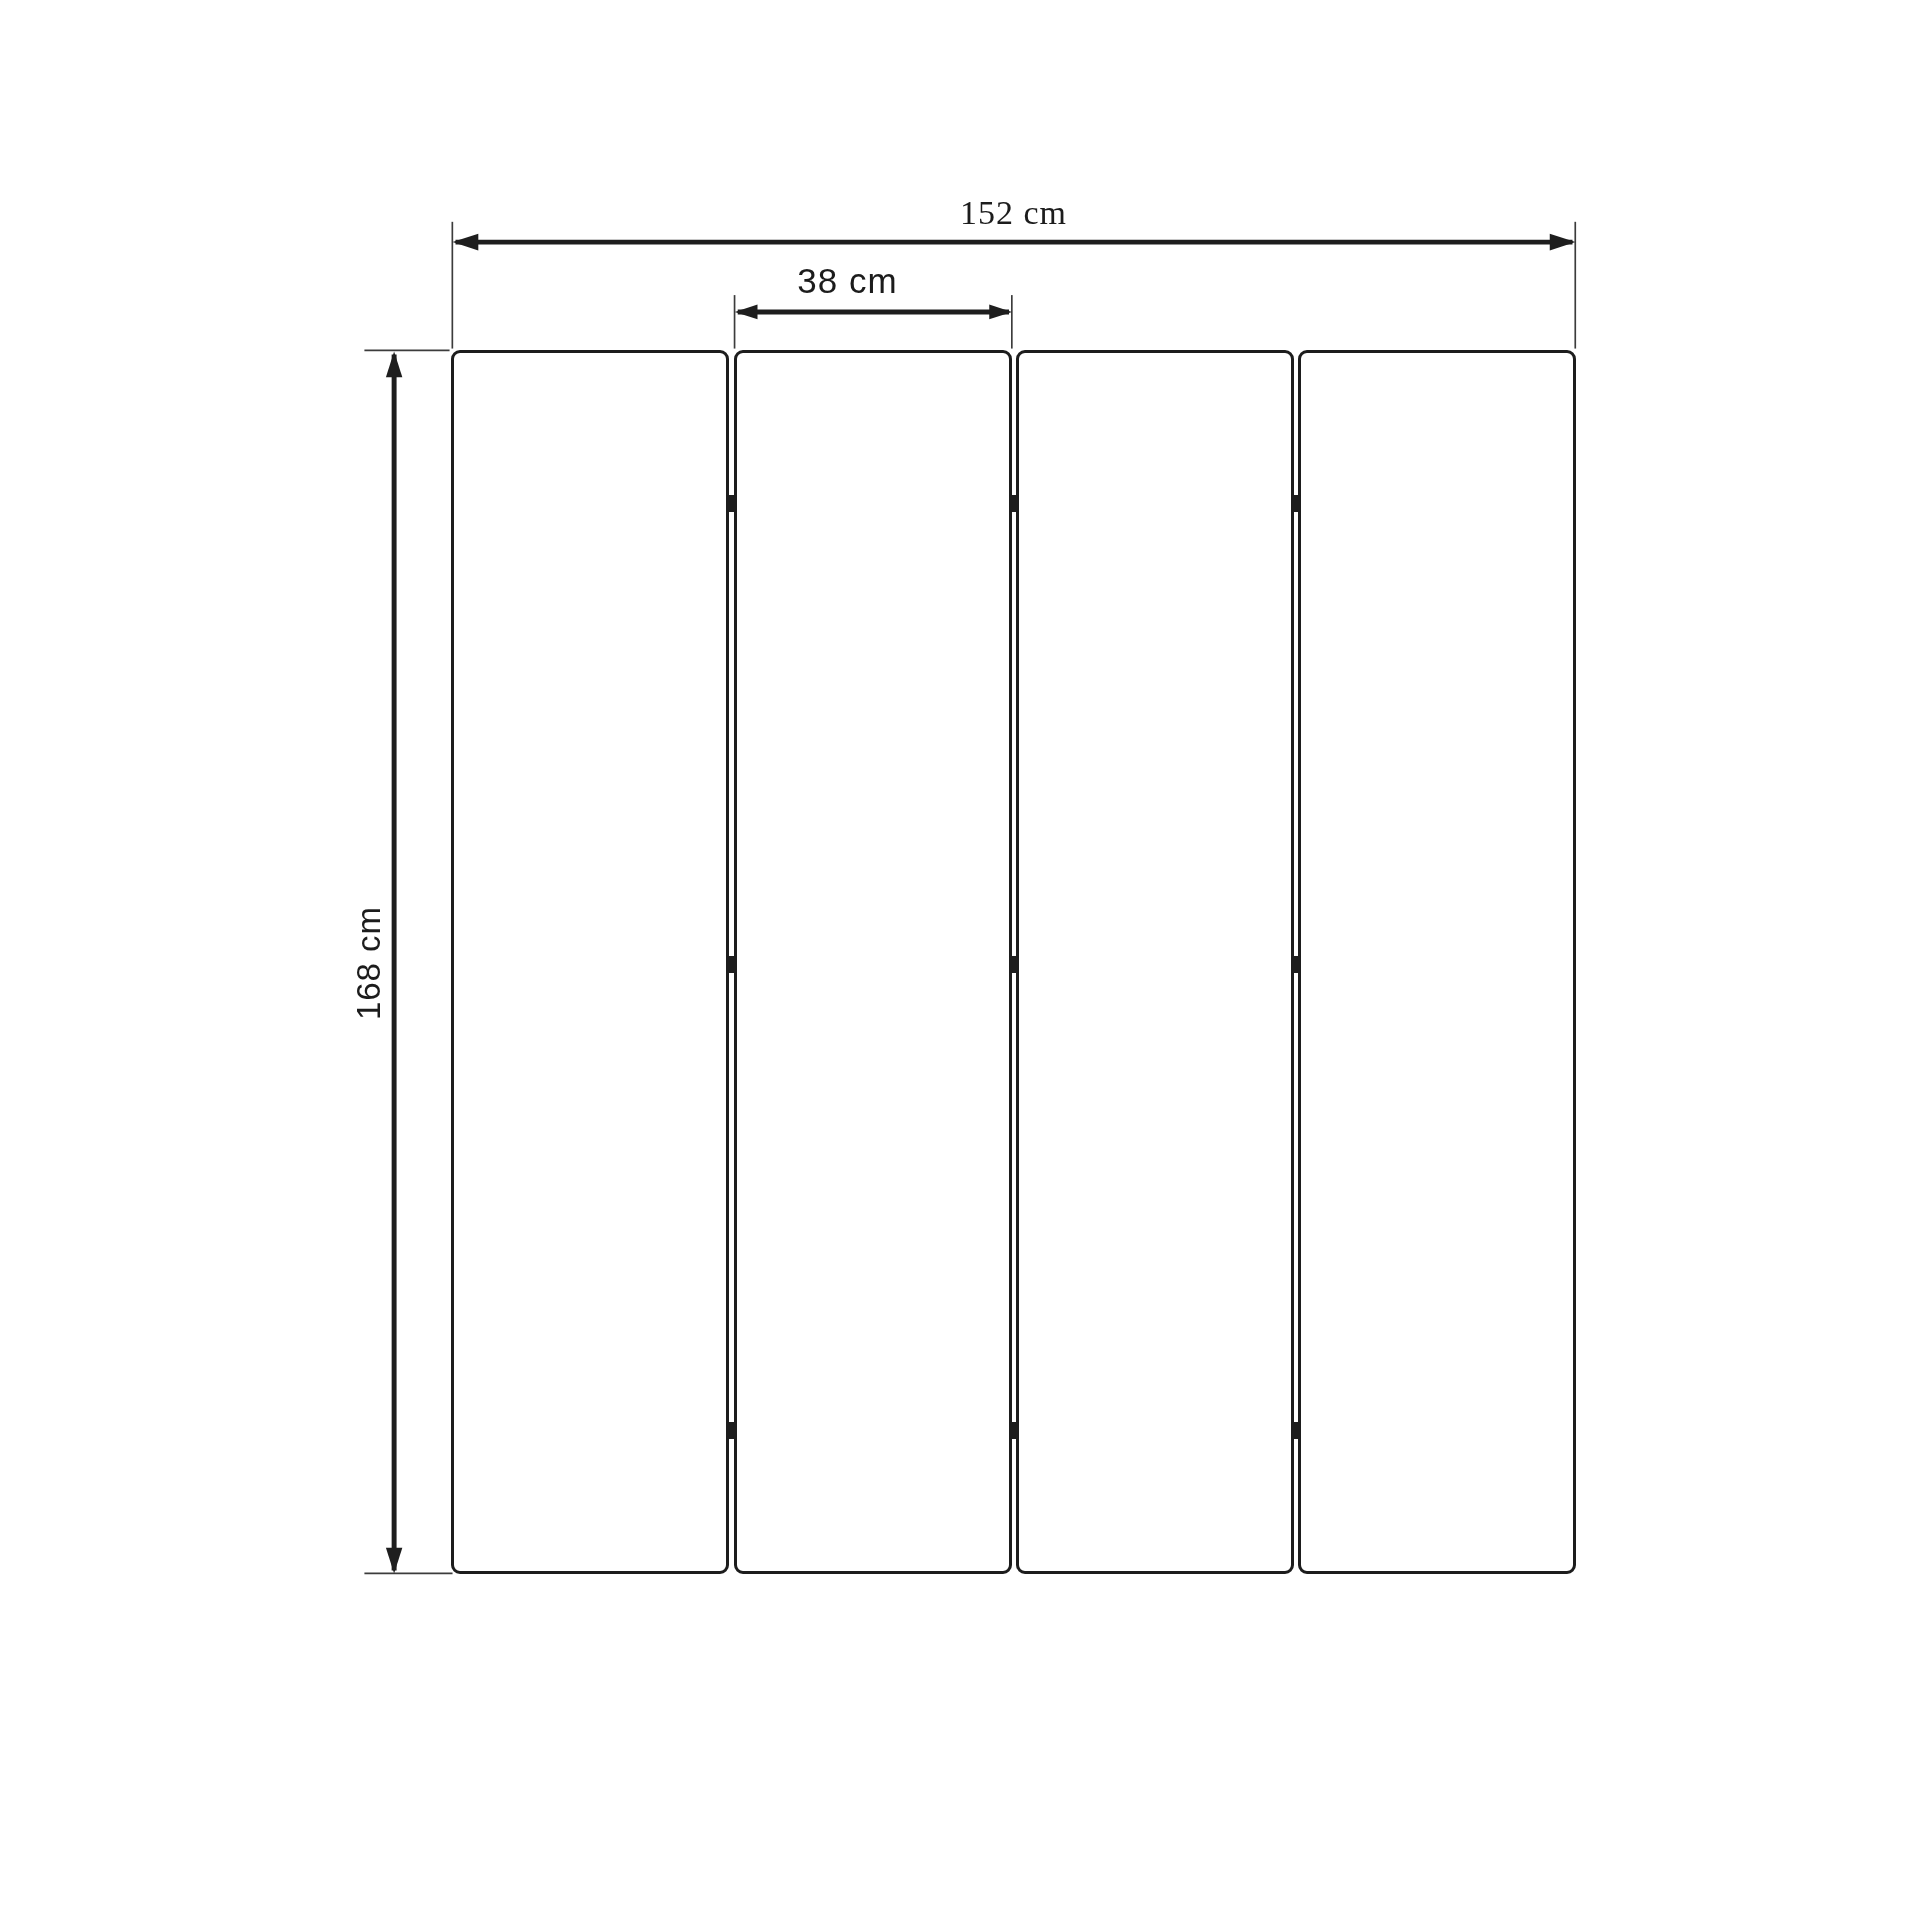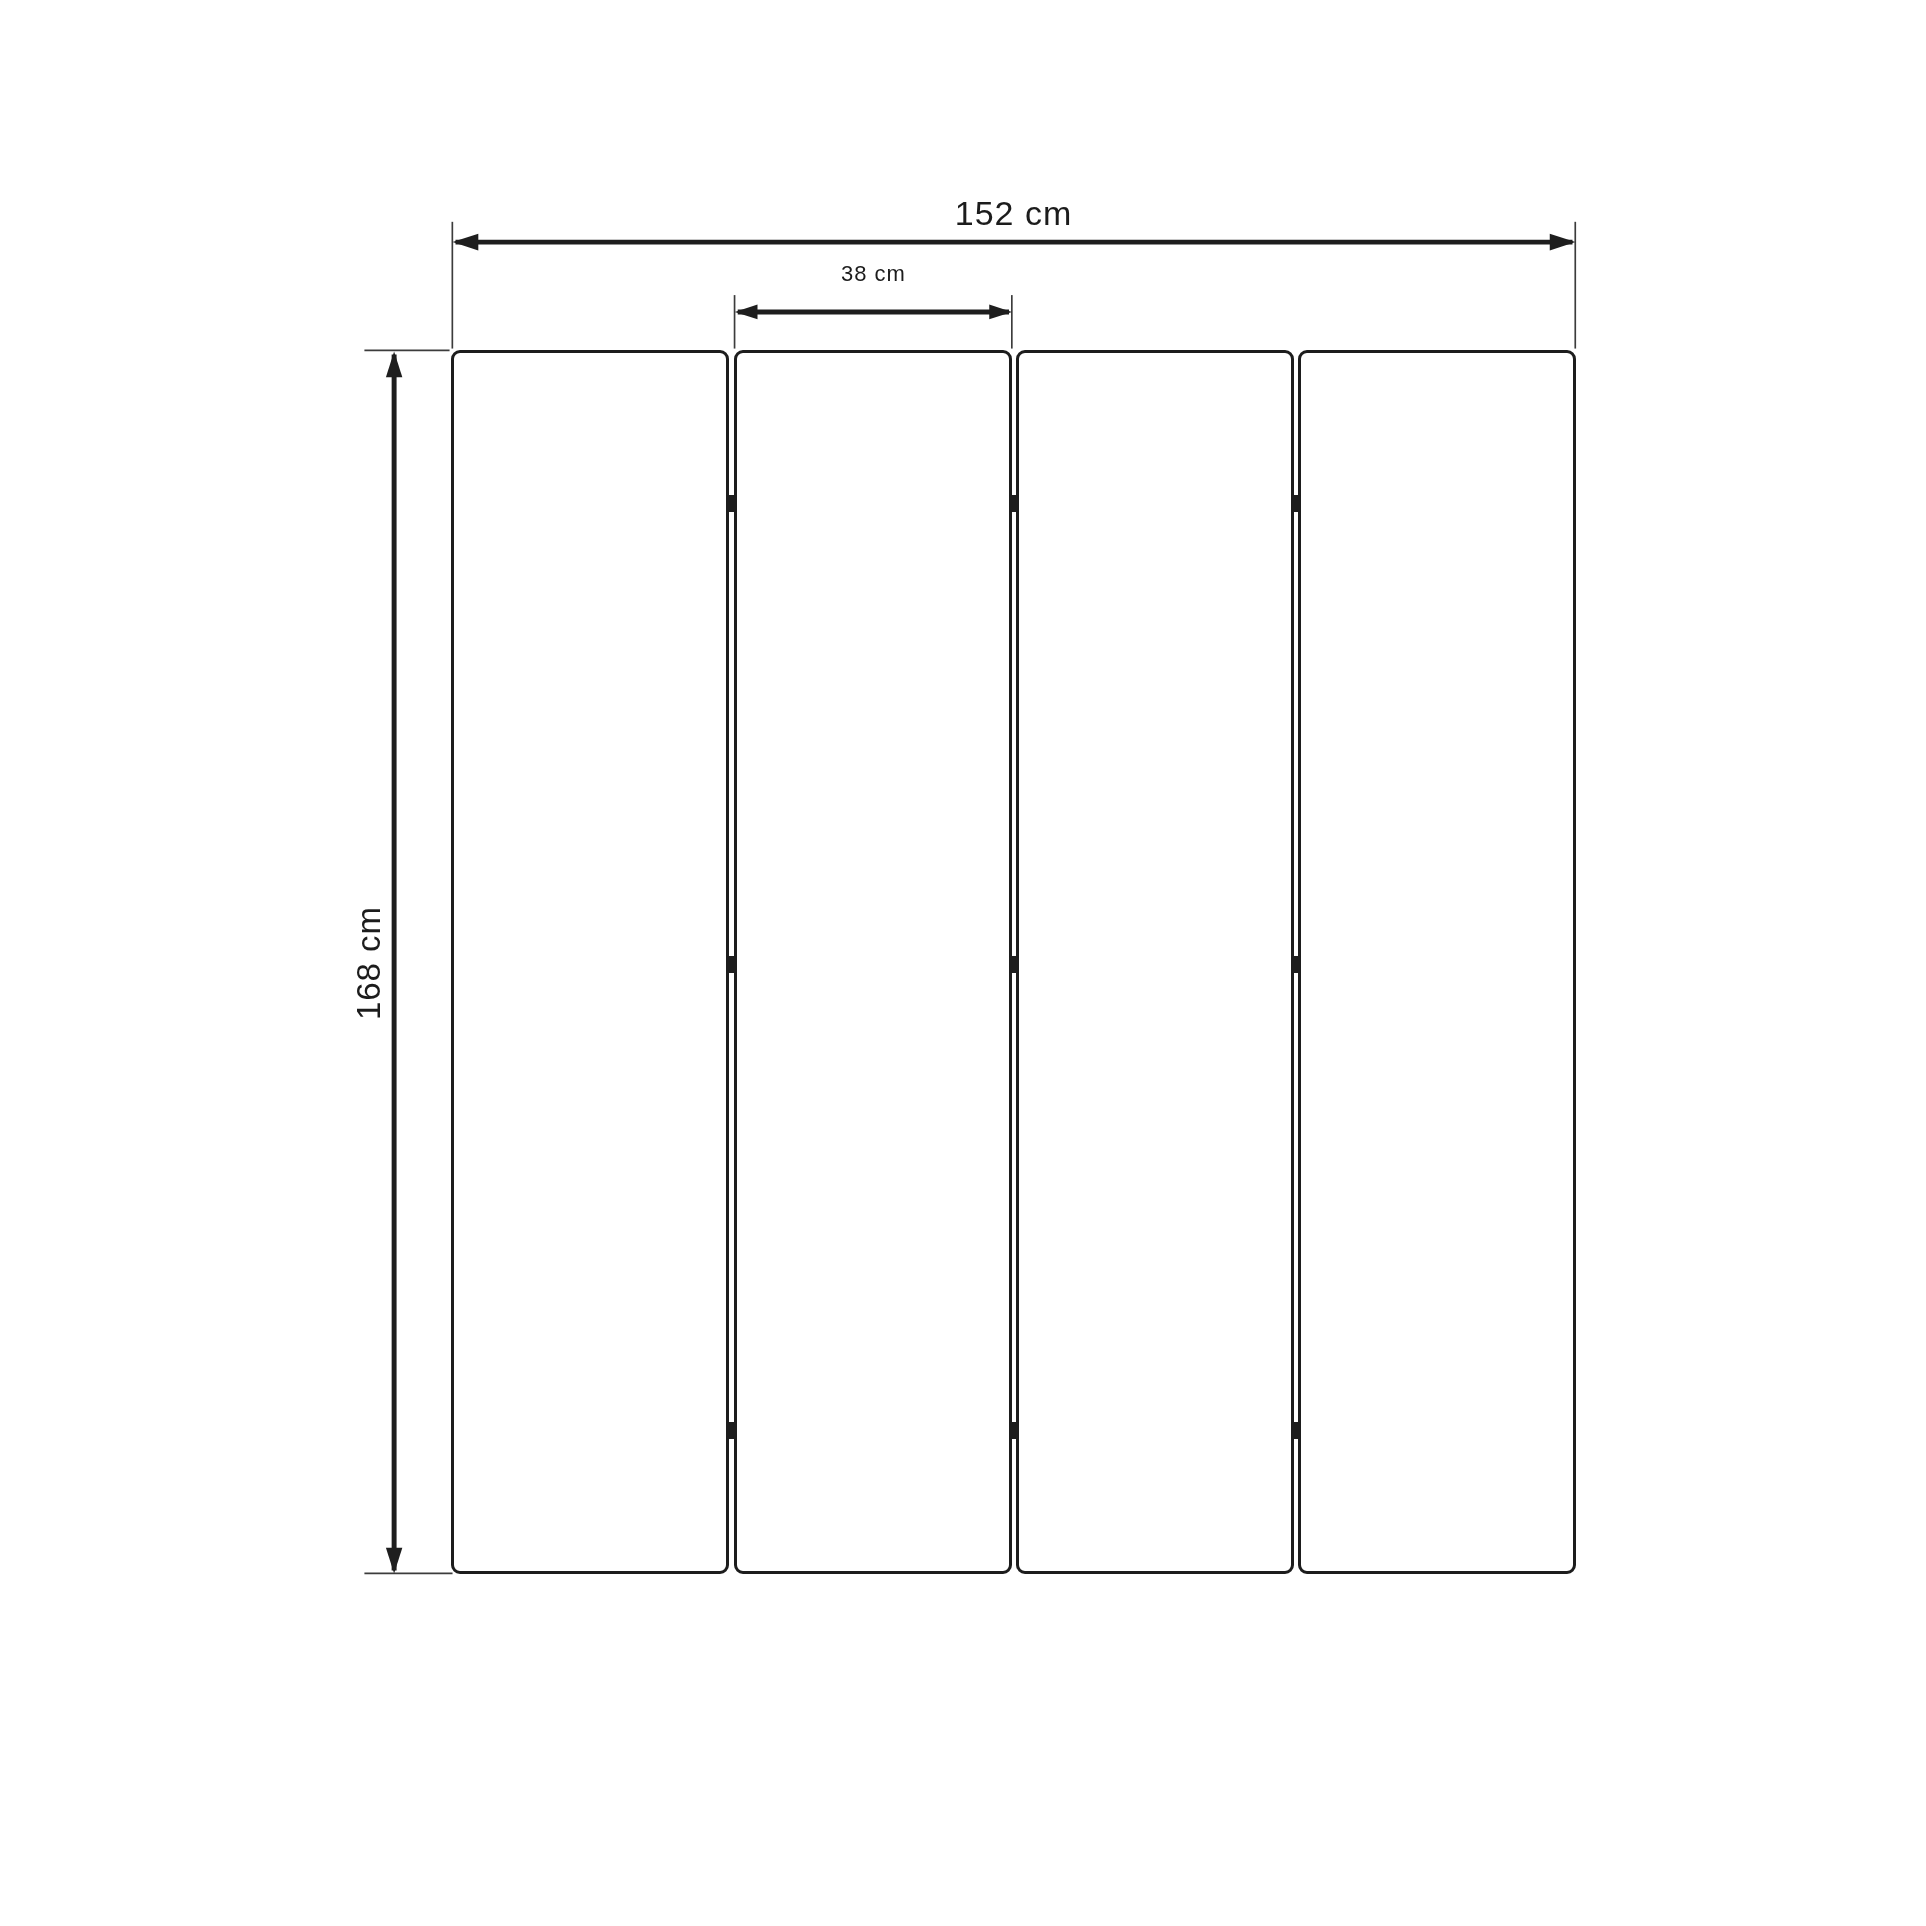--- a/index.html
+++ b/index.html
@@ -56,26 +56,27 @@
     font-size: 34px;
     font-weight: 500;
     letter-spacing: 1px;
     white-space: nowrap;
     text-align: center;
   }
   .label-total-width {
     left: 865px;
     top: 194px;
     width: 297px;
+    font-family: Liberation Serif, serif;
   }
   .label-panel-width {
-    left: 725px;
+    left: 699px;
     top: 261px;
     width: 297px;
-    font-size: 22px;
+    font-size: 35px;
   }
   .label-height {
     left: 220px;
     top: 944px;
     width: 297px;
     font-size: 33px;
     transform: rotate(-90deg);
     transform-origin: center center;
   }
 </style>

